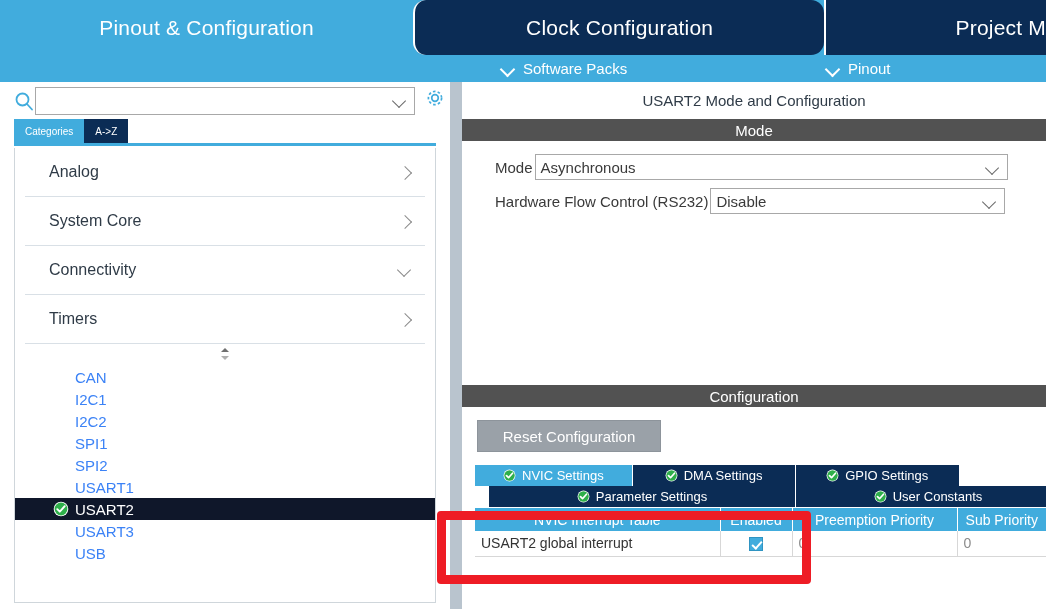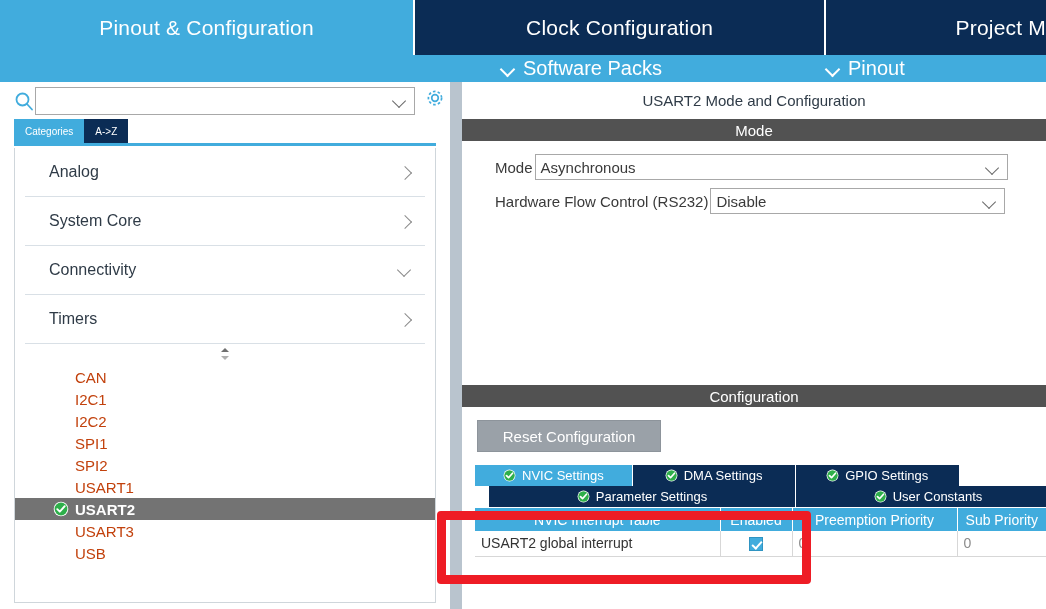--- a/index.html
+++ b/index.html
@@ -45,39 +45,39 @@
     user-select: none;
   }
   .maintab.active {
     background: #41acdd;
     width: 421px;
   }
   .maintab.inactive {
     background: #0b2c55;
     border-left: 2px solid #ffffff;
   }
-  .maintab.t2 { width: 419px; }
+  .maintab.t2 { width: 419px; border-radius: 13px; }
   .maintab.t3 { width: 226px; justify-content: flex-end; padding-right: 0px; }
 
   
   .subbar {
     position: absolute;
     left: 0; top: 55px;
     width: 1046px; height: 27px;
     background: #41acdd;
   }
   .subbar-item {
     position: absolute;
     top: 0;
     height: 27px;
     display: flex;
     align-items: center;
     gap: 8px;
     color: #ffffff;
-    font-size: 20px;
+    font-size: 15px;
     cursor: pointer;
     user-select: none;
   }
   .subbar-item.sp { left: 501px; }
   .subbar-item.po { left: 826px; }
   .chev-d {
     display: inline-block;
     width: 14px; height: 9px;
     position: relative;
   }
@@ -234,29 +234,28 @@
     position: relative;
     padding-top: 2px;
   }
   .periphrow {
     position: relative;
     height: 22px;
     display: flex;
     align-items: center;
     padding-left: 60px;
     font-size: 15px;
-    color: #c2410c;
+    color: #3b82f6;
     cursor: pointer;
     user-select: none;
   }
   .periphrow.selected {
-    background: #737373;
+    background: #0f172a;
     color: #ffffff;
     padding-left: 60px;
-    font-weight: bold;
   }
   .periphrow .okmark {
     position: absolute;
     left: 38px; top: 3px;
     width: 16px; height: 16px;
   }
 
   
   .splitter {
     position: absolute;

